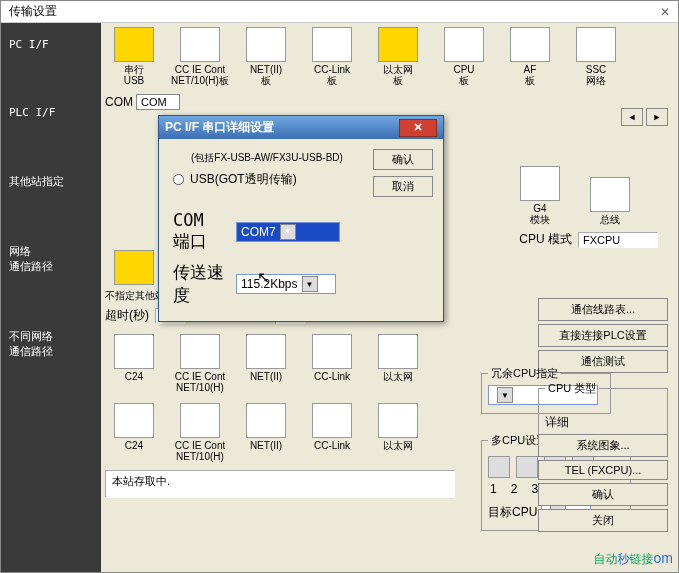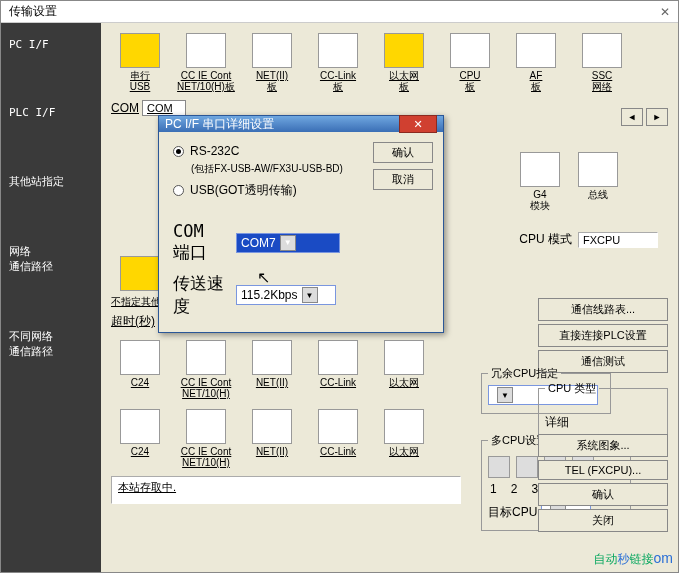--- a/index.html
+++ b/index.html
@@ -3,46 +3,46 @@
 <meta charset="utf-8">
 <style>
 * { box-sizing: border-box; margin: 0; padding: 0; font-family: "MS UI Gothic", SimSun, sans-serif; font-size: 12px; }
 body { background: #fff; width: 679px; height: 573px; overflow: hidden; position: relative; }
 .outer-window { border: 1px solid #888; height: 100%; display: flex; flex-direction: column; }
 .outer-titlebar { height: 22px; background: #fff; border-bottom: 1px solid #ccc; display: flex; align-items: center; padding: 0 8px; justify-content: space-between; }
 .outer-close { font-family: Arial; color: #666; }
 .outer-body { flex: 1; display: flex; background: #ece9d8; }
 .sidebar { width: 100px; background: #3a3a3a; color: #fff; padding: 15px 8px; display: flex; flex-direction: column; gap: 55px; }
 .sidebar-item { font-size: 11px; font-family: monospace; }
-.main-area { flex: 1; background: #ece9d8; position: relative; padding: 10px; overflow: hidden; text-decoration: underline; }
+.main-area { flex: 1; background: #ece9d8; position: relative; padding: 4px; overflow: hidden; }
 .icon-row { display: flex; gap: 8px; margin-bottom: 8px; flex-wrap: nowrap; }
 .icon-cell { width: 58px; display: flex; flex-direction: column; align-items: center; text-align: center; }
 .icon-box { width: 40px; height: 35px; border: 1px solid #999; background: #fff; margin-bottom: 2px; display:flex; align-items:center; justify-content:center; font-size:10px; }
 .icon-box.yellow { background: #ffd700; }
 .icon-label { font-size: 10px; line-height: 1.1; }
 .scroll-icons { position:absolute; right:10px; top:85px; display:flex; gap:3px; }
 .scroll-btn{ width:22px; height:18px; border:1px solid #888; background:#ece9d8; font-size:9px; display:flex; align-items:center; justify-content:center;}
 .com-row { margin-top: 5px; display:flex; align-items:center; gap:3px; font-size:11px; }
 .com-dd { border:1px solid #888; padding:1px 12px 1px 4px; background:#fff; position:relative; font-size:11px;}
 .bottom-rows-wrap { margin-top: 140px; }
 .row-narrow { display:flex; align-items:center; gap:6px; margin-bottom:6px; font-size:11px; }
 .inset-field{ border:1px inset #fff; background:#fff; padding:1px 4px; min-width:30px; font-size:11px;}
 .btn { border:1px solid #888; background:#ece9d8; padding:3px 10px; font-size:11px; min-width:100px; text-align:center; }
 .right-btn-col { position:absolute; right:10px; top:275px; display:flex; flex-direction:column; gap:3px; width:130px; }
 .right-btn-col .btn{ width:100%;}
 .cpu-mode-row{position:absolute; right:20px; top:208px; display:flex; align-items:center; gap:6px; font-size:11px;}
-.g4-row{position:absolute; left:410px; top:129px; display:flex; gap:0;}
+.g4-row{position:absolute; left:410px; top:143px; display:flex; gap:12px;align-items:flex-end;}
 fieldset{ border:1px solid #999; padding:4px 6px 8px 6px; font-size:11px; }
 fieldset legend{ font-size:11px; padding:0 3px;}
 .msg-box{ border:1px inset #fff; background:#fff; padding:3px 6px; margin-top:6px; font-size:11px; width:350px; height:28px;}
 .right-btn-col2{position:absolute; right:10px; bottom:40px; display:flex; flex-direction:column; gap:3px; width:130px;}
 .right-btn-col2 .btn{width:100%;}
 
 .modal { position: absolute; left: 158px; top: 115px; width: 286px; background: #ece9d8; border: 1px solid #2b5797; box-shadow: 2px 2px 6px rgba(0,0,0,0.4); z-index: 100; }
-.modal-titlebar { height: 16px; background: linear-gradient(#6fa7e0,#3a6eb5); color: #fff; display:flex; align-items:center; justify-content:space-between; padding:0 6px; font-size:12px; }
+.modal-titlebar { height: 23px; background: linear-gradient(#6fa7e0,#3a6eb5); color: #fff; display:flex; align-items:center; justify-content:space-between; padding:0 6px; font-size:12px;font-weight:bold; }
 .modal-close{ width:38px; height:18px; background:#d04030; color:#fff; display:flex; align-items:center; justify-content:center; font-size:11px; border:1px solid #8b2a20;}
 .modal-body{ padding: 12px 10px 14px 14px; position:relative; }
 .radio-row{ display:flex; align-items:center; gap:6px; font-size:11px; margin-bottom:4px;}
 .radio-dot{ width:11px; height:11px; border:1px solid #555; border-radius:50%; background:#fff; display:flex; align-items:center; justify-content:center;}
 .radio-dot.checked::after{content:""; width:5px; height:5px; background:#000; border-radius:50%;}
 .modal-sub{ font-size:10px; margin-left:18px; margin-bottom:6px;}
 .modal-btns{ position:absolute; right:10px; top:10px; display:flex; flex-direction:column; gap:6px;}
 .modal-btns .btn{ min-width:60px; padding:2px 8px;}
 .form-row{ display:flex; align-items:center; gap:8px; margin-top:8px; font-size:11px;}
 .form-label{ width:55px; font-family:monospace; font-size:17px;}
@@ -272,24 +272,20 @@
 <div class="modal">
   <div class="modal-titlebar">
     <span>PC I/F 串口详细设置</span>
     <div class="modal-close">✕</div>
   </div>
   <div class="modal-body">
     <div class="modal-btns">
       <div class="btn">确认</div>
       <div class="btn">取消</div>
     </div>
-    <div class="radio-row">
-      <span class="radio-dot checked"></span>
-      <span>RS-232C</span>
-    </div>
     <div class="modal-sub">(包括FX-USB-AW/FX3U-USB-BD)</div>
     <div class="radio-row">
       <span class="radio-dot"></span>
       <span>USB(GOT透明传输)</span>
     </div>
 
     <div class="form-row" style="margin-top:22px;">
       <span class="form-label">COM 端口</span>
       <div class="dropdown sel" style="width:104px;">
         <span>COM7</span>

